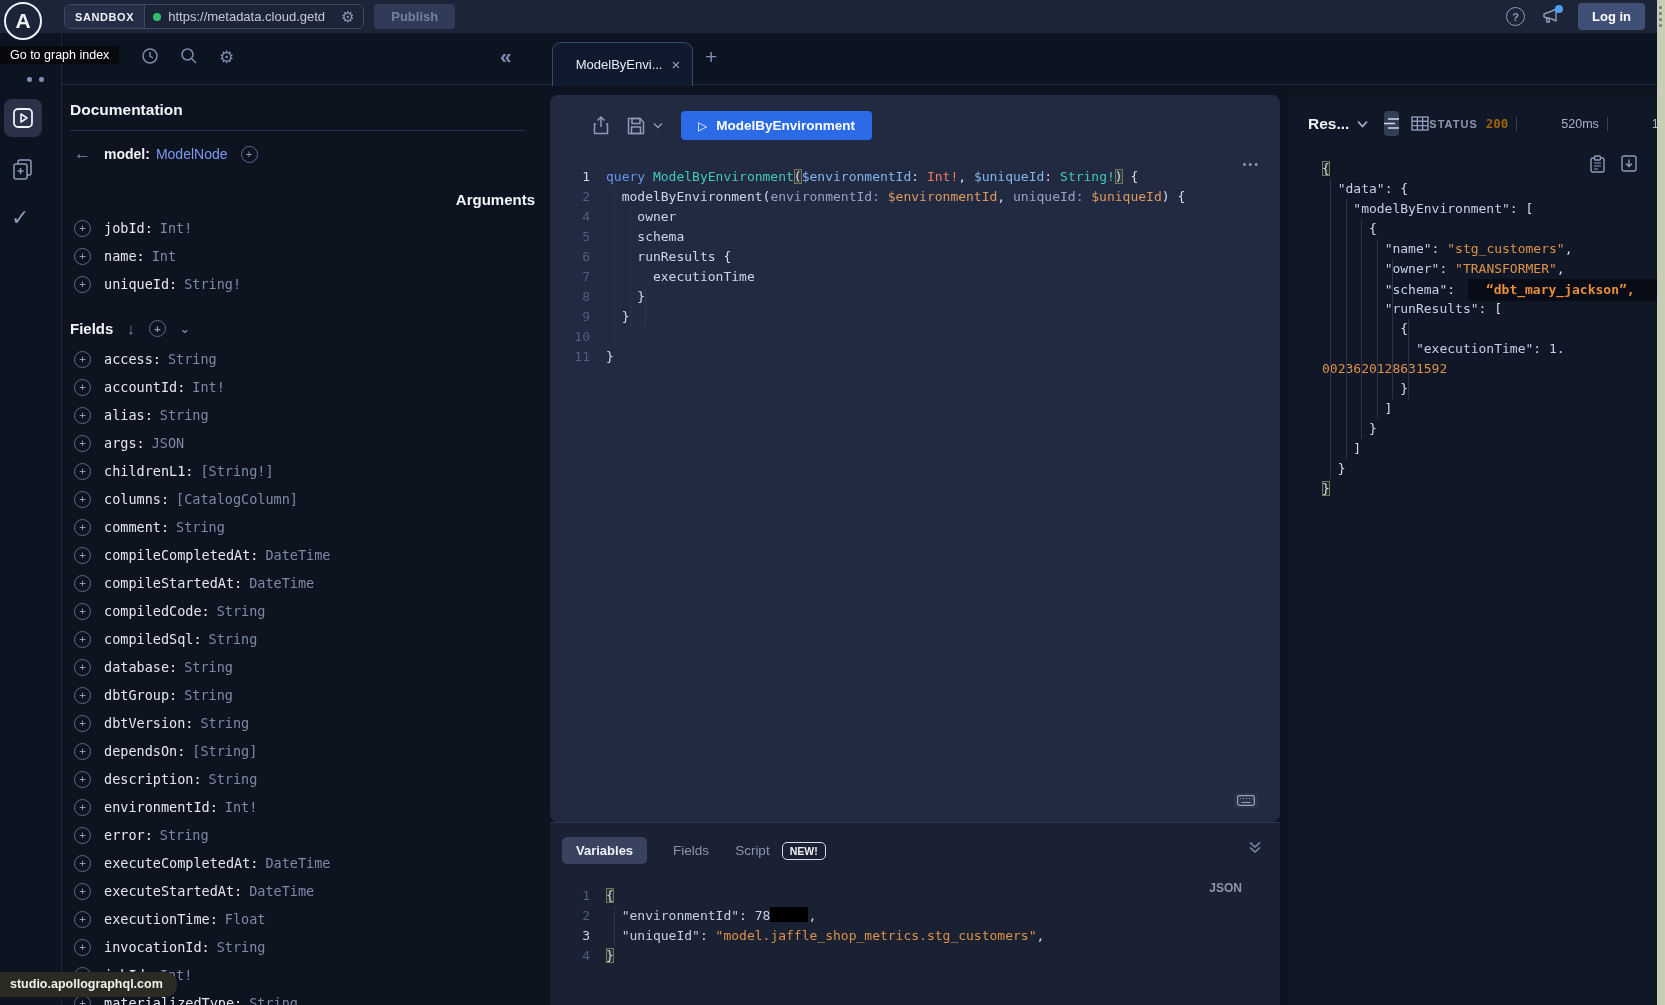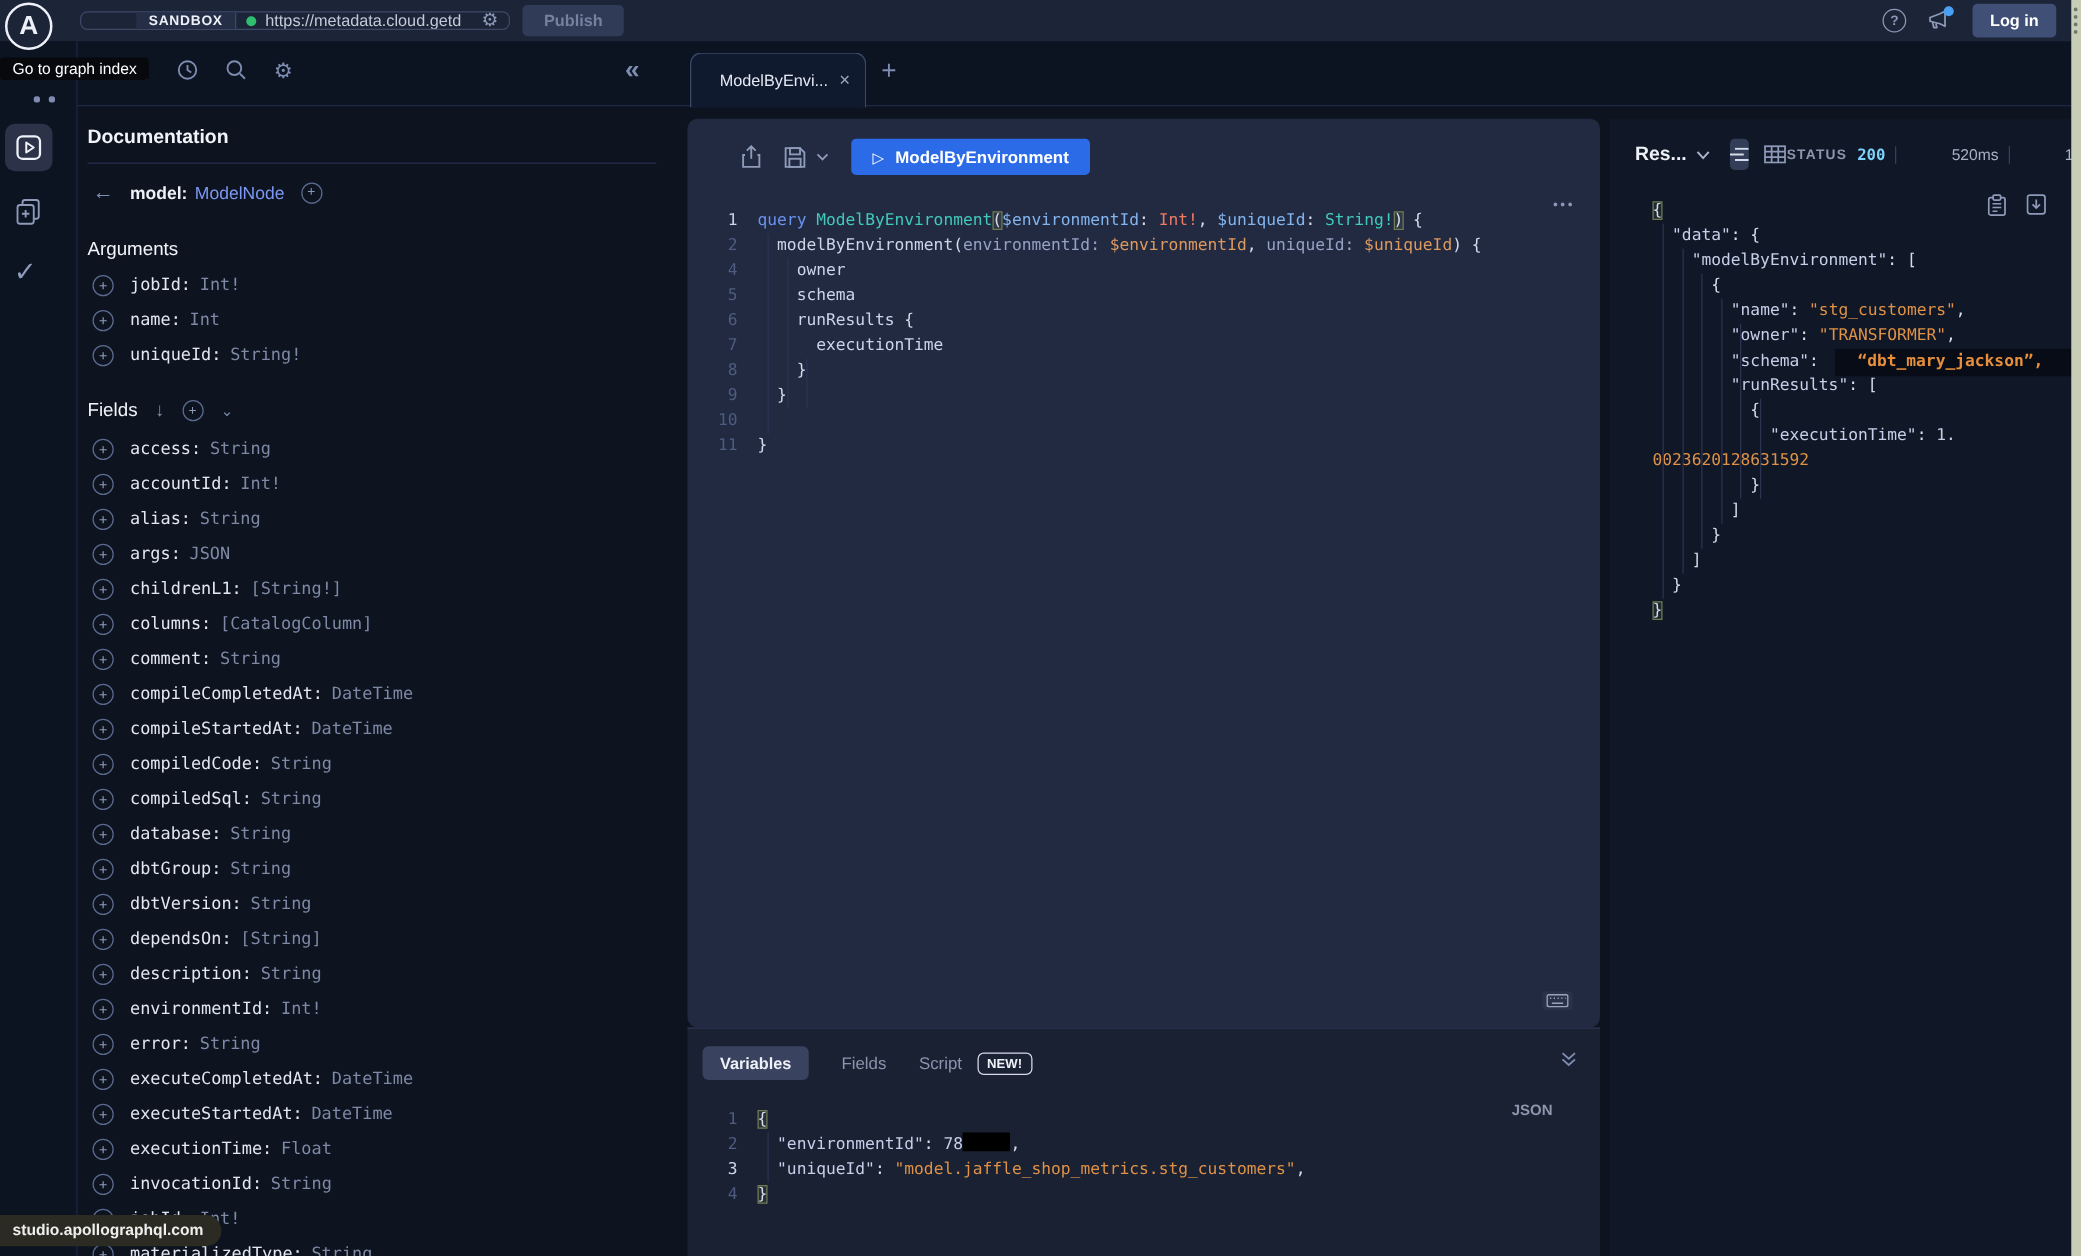--- a/index.html
+++ b/index.html
@@ -5,22 +5,22 @@
   * { margin:0; padding:0; box-sizing:border-box; }
   html,body { width:1665px; height:1005px; overflow:hidden; background:#0d1420;
               font-family:"Liberation Sans","DejaVu Sans",sans-serif; }
 
   
   #topbar { position:absolute; left:0; top:0; width:1657px; height:33px; background:#1c2437;
             display:flex; align-items:center; z-index:30; }
   #apollo-logo { position:absolute; left:4px; top:2px; width:38px; height:38px; border:2.5px solid #eef1f7;
                  border-radius:50%; background:#1c2437; color:#eef1f7; font-weight:bold; font-size:21px;
                  display:flex; align-items:center; justify-content:center; z-index:40; }
-  #endpoint-group { margin-left:64px; height:15px; display:flex; align-items:center;
-                    border:1px solid #3c4866; border-radius:6px; overflow:hidden;padding-left:44px; }
+  #endpoint-group { margin-left:64px; height:25px; display:flex; align-items:center;
+                    border:1px solid #3c4866; border-radius:6px; overflow:hidden; }
   #sandbox-chip { height:100%; display:flex; align-items:center; padding:0 10px; background:#252e47;
                   border-right:1px solid #3c4866; color:#eef1f7; font-size:11px; font-weight:bold; letter-spacing:.6px; }
   #endpoint-url-wrap { display:flex; align-items:center; gap:7px; padding:0 8px; width:218px; }
   #endpoint-dot { width:8px; height:8px; border-radius:50%; background:#2fbe6e; flex:none; }
   #endpoint-url { color:#c3cad9; font-size:13px; white-space:nowrap; overflow:hidden; width:166px; }
   .gear-glyph { color:#8d9ab8; font-size:15px; line-height:1; }
   #publish-btn { margin-left:10px; background:#303b58; color:#76819e; font-size:13px; font-weight:bold;
                  border:none; border-radius:4px; padding:5px 17px; }
   #topbar-right { margin-left:auto; display:flex; align-items:center; gap:17px; padding-right:12px; }
   #help-icon { width:19px; height:19px; border:1.5px solid #8d9ab8; border-radius:50%; color:#8d9ab8;
@@ -55,21 +55,21 @@
                    padding:2px 10px; border-radius:3px; z-index:50; white-space:nowrap; }
 
   
   #docs-panel { position:absolute; left:62px; top:85px; width:473px; height:920px; overflow:hidden; }
   #docs-title { margin:16px 0 11px 8px; color:#f2f4f9; font-size:15.5px; font-weight:bold; }
   #docs-divider { border-top:1px solid #242f4e; margin-left:8px; width:455px; }
   #model-row { display:flex; align-items:center; gap:13px; margin:13px 0 0 12px; }
   #model-row .back-arrow { color:#7d8cb0; font-size:17px; }
   #model-field { color:#eef1f7; font-size:14px; font-weight:bold; }
   #model-type { color:#7d98f2; font-size:14px; margin-left:-7px; }
-  .section-head { color:#f2f4f9; font-size:15px; font-weight:normal; margin:27px 0 6px 8px; }
+  .section-head { color:#f2f4f9; font-size:15px; font-weight:bold; margin:27px 0 6px 8px;text-align:right; }
   #fields-head { display:flex; align-items:center; gap:14px; margin-top:22px; }
   #fields-sort { color:#7d8cb0; font-size:15px; }
   #fields-chevron { color:#7d8cb0; font-size:12px; }
   .plus-circle { width:17px; height:17px; border:1px solid #5b6a8f; border-radius:50%; color:#8d9ab8;
                  font-size:11px; display:flex; align-items:center; justify-content:center; flex:none; }
   .doc-row { display:flex; align-items:center; gap:13px; height:28px; padding-left:12px;
              font-family:"DejaVu Sans Mono",monospace; font-size:13.5px; }
   .doc-row .f-name { color:#e2e7f2; }
   .doc-row .f-type { color:#7e89a6; margin-left:-6px; }
   #args-list { margin-top:6px; }
@@ -119,21 +119,21 @@
   
   #response-panel { position:absolute; left:1288px; top:95px; width:369px; height:910px; background:#101827; }
   #response-head { display:flex; align-items:center; padding:16px 10px 0 20px; }
   #response-title { color:#edf0f6; font-size:15.5px; font-weight:bold; }
   #response-chevron { color:#aab4cc; margin-left:8px; display:flex; }
   #fmt-btn { margin-left:16px; background:#323d58; border-radius:4px; width:27px; height:25px;
              display:flex; align-items:center; justify-content:center; }
   #tbl-btn { margin-left:12px; display:flex; }
   #status-group { margin-left:auto; display:flex; align-items:center; gap:8px; }
   #status-label { color:#8d96ad; font-size:11px; font-weight:bold; letter-spacing:1px; }
-  #status-code { color:#7dd3fc; font-size:12.5px; font-weight:bold; font-family:"DejaVu Sans Mono",monospace; }
+  #status-code { color:#a16207; font-size:12.5px; font-weight:bold; font-family:"DejaVu Sans Mono",monospace; }
   .status-sep { width:1px; height:14px; background:#343f5c; }
   .status-val { color:#a8b0c2; font-size:12.5px;margin-left:36px; }
   #response-code { position:relative; margin-top:23px; padding-left:34px; }
   #response-actions { position:absolute; right:20px; top:60px; display:flex; gap:16px; z-index:3; }
   #response-actions span { color:#8d9ab8; display:flex; }
 
   
   #right-strip { position:absolute; right:0; top:0; width:8px; height:1005px; background:#c8cdb6; z-index:60; }
   .strip-dot { position:absolute; left:2px; width:3px; height:3px; border-radius:50%; background:#6a7a6a; }
   #status-pill { position:absolute; left:0; top:972px; background:#2b2b24; color:#efefec; font-size:12.5px;

